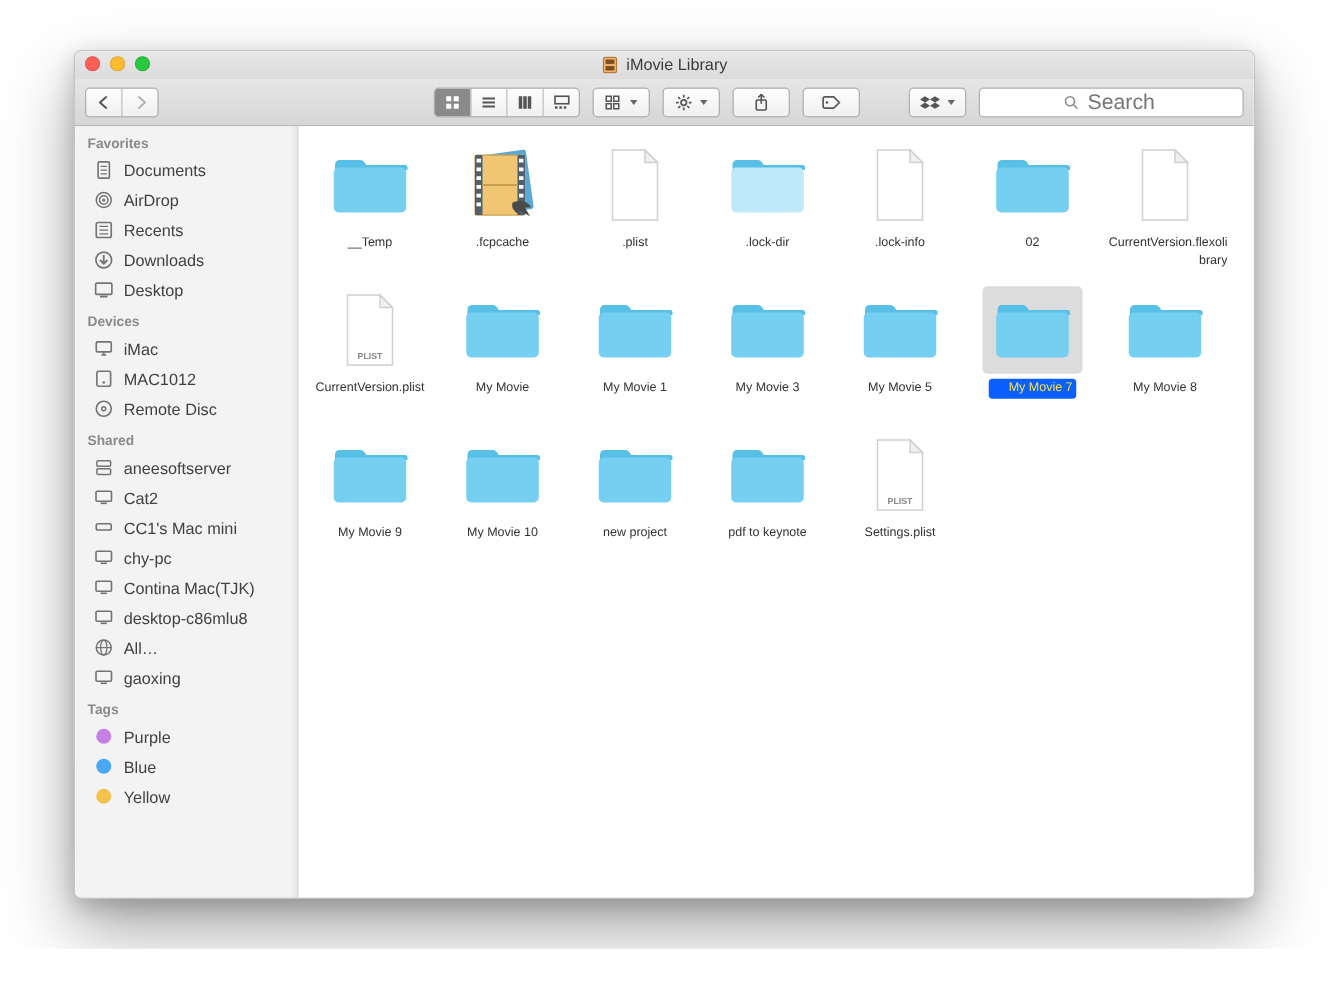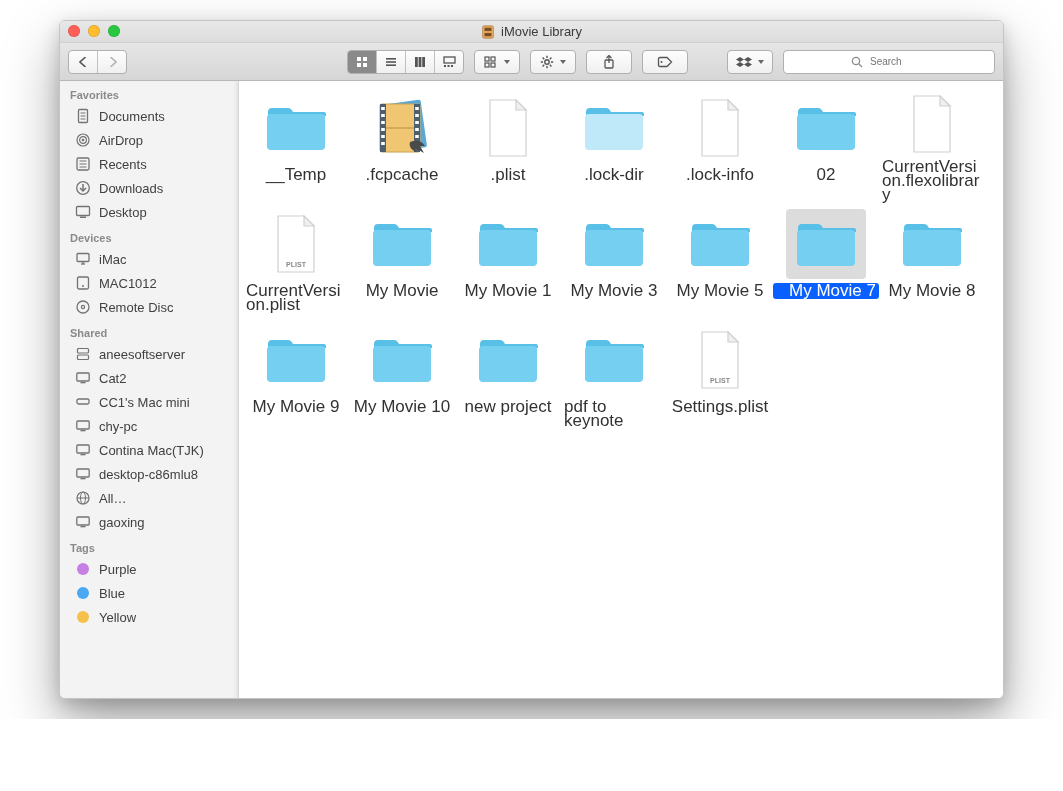--- a/index.html
+++ b/index.html
@@ -1,20 +1,20 @@
 <!DOCTYPE html>
 <html><head>
 <meta charset="utf-8">
 <style>
   html, body { margin: 0; padding: 0; font-family: -apple-system, "Helvetica Neue", Helvetica, Arial, sans-serif; background: #fff; }
   .window {
     position: relative;
     width: 943px;
     height: 677px;
-    margin: 20px auto;
+    margin: 40px auto;
     border: 1px solid #c5c5c5;
     border-radius: 6px;
     overflow: hidden;
     box-shadow: 0 25px 55px rgba(0,0,0,0.35), 0 6px 18px rgba(0,0,0,0.18);
     background: #fff;
     display: flex;
     flex-direction: column;
   }
   
   .titlebar {
@@ -49,36 +49,36 @@
   .seg .seg-btn { width: 28px; display: flex; align-items: center; justify-content: center; border-right: 1px solid #c0c0c0; color: #555; }
   .seg .seg-btn:last-child { border-right: none; }
   .seg .seg-btn.active { background: #8a8a8a; color: #fff; }
   .seg .seg-btn.disabled { color: #b3b3b3; }
   .tbtn { height: 22px; min-width: 32px; padding: 0 6px; display: inline-flex; align-items: center; justify-content: center; border: 1px solid #b0b0b0; border-radius: 4px; background: linear-gradient(#fdfdfd,#f0f0f0); color: #555; gap: 3px;}
   .tbtn svg { display:block; }
   .caret-down { width:0;height:0;border-left:3px solid transparent;border-right:3px solid transparent;border-top:4px solid #666; margin-left:3px;}
   .spacer { width: 200px; }
   .flex-spacer { flex: 1; }
   .searchbox { position: relative; width: 210px; height: 22px; border: 1px solid #b0b0b0; border-radius: 4px; background: #fff; display: flex; align-items: center; justify-content:center; color: #8a8a8a; font-size: 12.5px; gap:5px;}
-  .searchbox input { border: none; outline: none; background: transparent; font-size: 10px; color:#701a75; width: 55px; }
+  .searchbox input { border: none; outline: none; background: transparent; font-size: 17px; color:#701a75; width: 55px; }
   
   .body { display: flex; flex: 1 1 auto; min-height: 0; }
   .sidebar { width: 178px; background: #f3f3f3; border-right: 1px solid #d6d6d6; box-shadow: inset -4px 0 4px -2px rgba(0,0,0,0.07); overflow-y: auto; padding-bottom: 8px; scrollbar-gutter: stable;}
   .sb-header { font-size: 11px; color: #8a8a8a; padding: 8px 10px 3px 10px; font-weight: 700;}
   .sb-item { display: flex; align-items: center; gap: 7px; padding: 3px 10px 3px 14px; font-size: 13px; color: #414141; cursor: default; }
   .sb-item .sb-icon { width: 18px; height: 18px; display: inline-flex; align-items:center; justify-content:center; color:#737373;}
   .sb-item .sb-icon svg { width: 16px; height: 16px; display:block;}
   .tag-dot { width: 12px; height: 12px; border-radius: 50%; margin: 0 3px; }
   .content { flex: 1; overflow: auto; background: #fff; }
   .grid { display: flex; flex-wrap: wrap; padding: 6px 4px 20px 4px; align-content: flex-start;}
   .cell { width: 106px; height: 110px; display: flex; flex-direction: column; align-items: center; justify-content: flex-start; padding-top:6px;}
   .thumb-wrap { width: 80px; height: 70px; display:flex; align-items:center; justify-content:center; border-radius:4px;}
-  .label { font-size: 17px; color: #323232; text-align: left; line-height: 14px; max-width: 100px; word-wrap: break-word; margin-top: 4px; padding: 1px 3px; border-radius:3px;}
+  .label { font-size: 10px; color: #323232; text-align: right; line-height: 14px; max-width: 100px; word-wrap: break-word; margin-top: 4px; padding: 1px 3px; border-radius:3px;}
   .cell.selected .thumb-wrap { background: #dcdcdc; }
-  .cell.selected .label { background: #0a60ff; color: #ffffff; padding-left: 16px; }
+  .cell.selected .label { background: #0a60ff; color: #fde047; padding-left: 16px; }
   
   .folder-svg { width: 64px; height: 52px; }
   .folder-faded .folder-body { fill: #bfe8f8; }
   .folder-body { fill: #75cff0; }
   .folder-tab { fill: #58bfe6; }
   .file-svg { width: 48px; height: 60px; }
   .file-page { fill: #fff; stroke: #d0d0d0; stroke-width:1.2;}
   .file-fold { fill: #f0f0f0; stroke:#d0d0d0; stroke-width:1.2;}
   .plist-tag { font-size: 7px; fill: #888; font-family: Arial, sans-serif; font-weight:600;}
   

